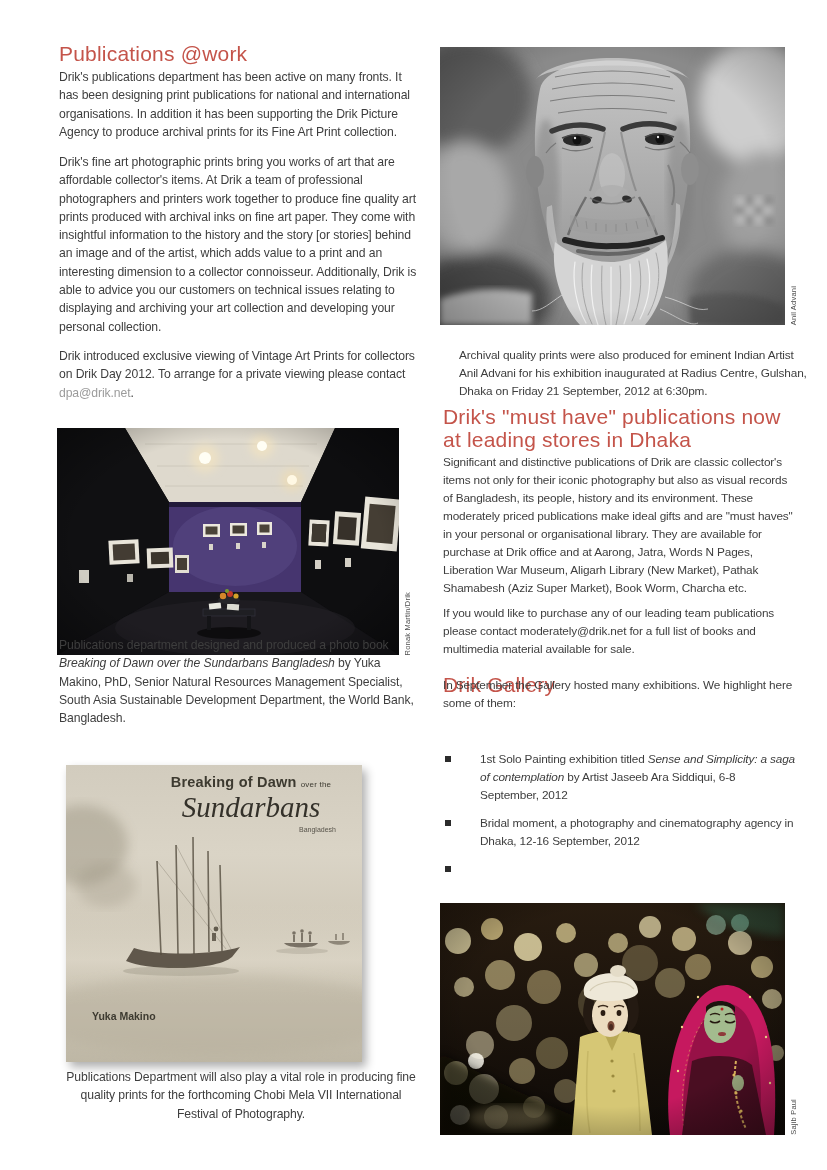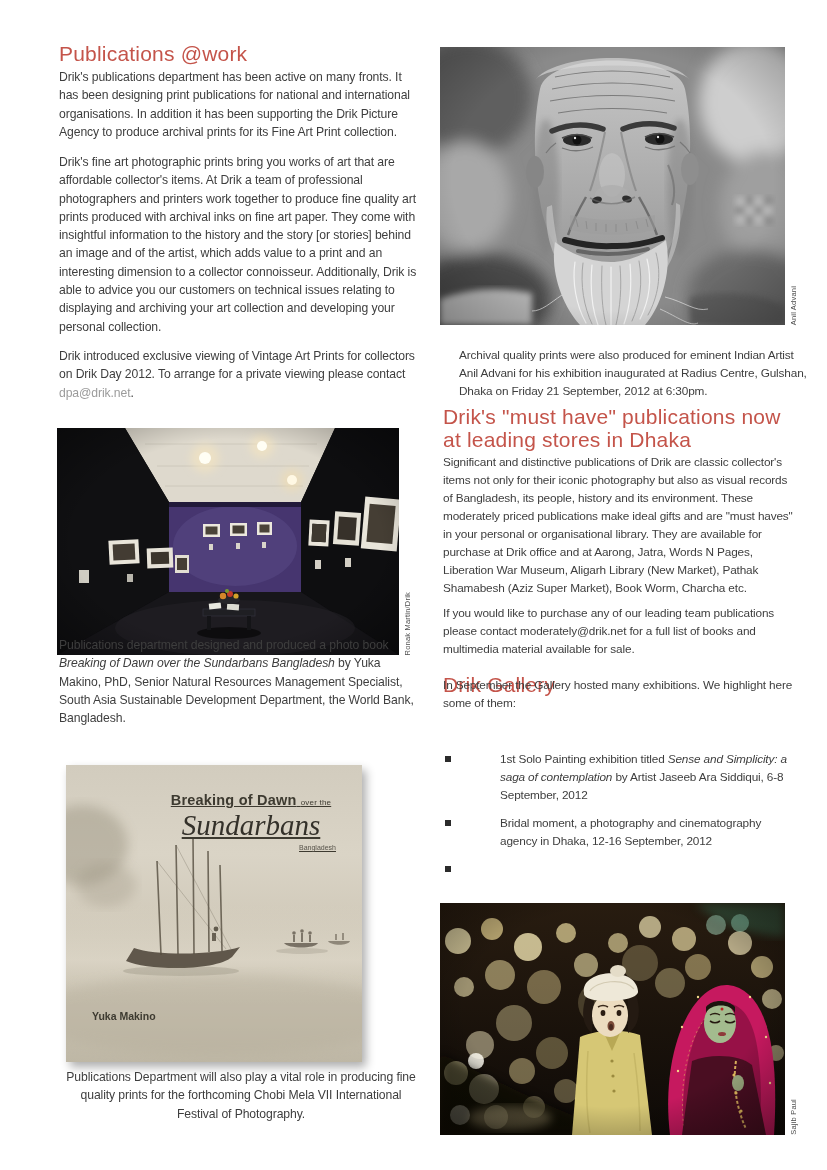--- a/index.html
+++ b/index.html
@@ -5,26 +5,26 @@
   html,body{margin:0;padding:0;background:#ffffff;}
   body{width:827px;height:1170px;position:relative;font-family:"Liberation Sans",sans-serif;overflow:hidden;}
   .abs{position:absolute;}
   .h1{font-size:21px;line-height:23px;font-weight:400;color:#c4544a;letter-spacing:.2px;}
   .body-l{font-size:12.2px;line-height:18.3px;color:#3e3e3e;letter-spacing:-.1px;}
   .body-r{font-size:11.8px;line-height:18px;color:#3e3e3e;letter-spacing:-.15px;}
   .email-gray{color:#9b9b9b;}
   .it{font-style:italic;}
   .photo{position:absolute;}
   .credit{position:absolute;right:-13px;bottom:0;writing-mode:vertical-rl;transform:rotate(180deg);font-size:7.5px;color:#4d4d4d;letter-spacing:.2px;white-space:nowrap;}
-  .bullet-row{display:flex;margin-bottom:10px;gap:20px;}
+  .bullet-row{display:flex;margin-bottom:10px;}
   .bullet-sq{width:6px;height:6px;background:#2b2b2b;margin-top:6px;flex:0 0 6px;}
   .bullet-txt{margin-left:29px;}
   
   .book{width:296px;height:297px;background:linear-gradient(180deg,#d2ccbe 0%,#dad4c6 30%,#d0c9b9 55%,#c7c0af 82%,#beb7a5 100%);box-shadow:4px 5px 9px rgba(0,0,0,.32);position:absolute;}
-  .book .cover-title{position:absolute;top:27px;left:96px;width:178px;text-align:center;color:#3d3a30;text-decoration:underline;}
+  .book .cover-title{position:absolute;top:9px;left:96px;width:178px;text-align:center;color:#3d3a30;}
   .book .t1{font-size:14.5px;font-weight:bold;letter-spacing:.2px;}
   .book .t1 small{font-size:8px;font-weight:normal;}
   .book .t2{font-family:"Liberation Serif",serif;font-style:italic;font-size:29px;margin-top:1px;color:#34312a;}
   .book .t3{font-size:7px;text-align:right;margin-top:2px;padding-right:4px;color:#57534a;}
   .book .author{position:absolute;left:26px;bottom:40px;font-size:10.5px;font-weight:bold;color:#3d3a30;}
 </style>
 </head>
 <body>
 
 <div>

